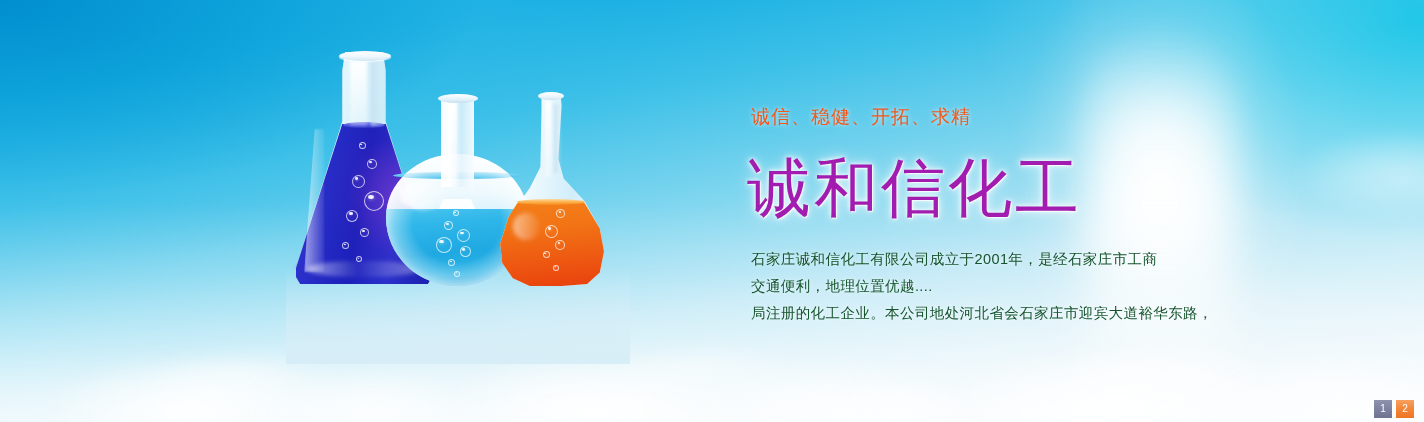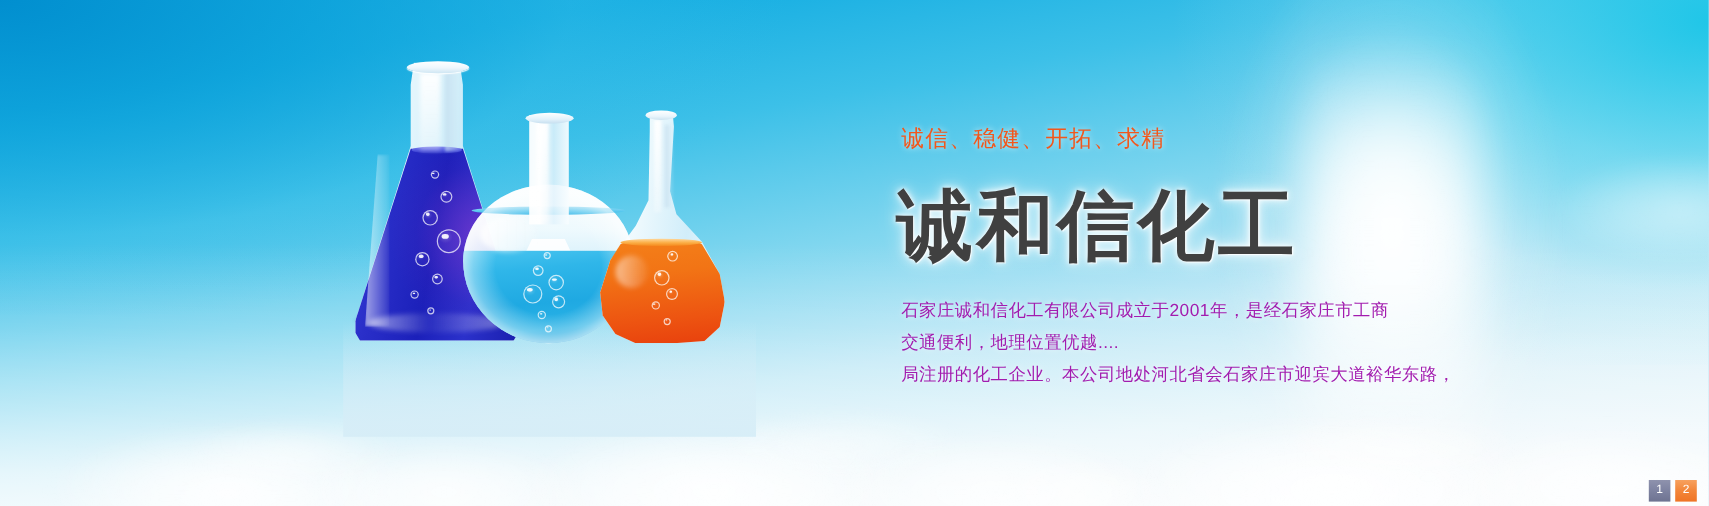--- a/index.html
+++ b/index.html
@@ -421,34 +421,34 @@
     color: #f2571c;
     font-weight: 400;
     text-shadow: 0 0 5px rgba(255,255,255,0.75);
     white-space: nowrap;
   }
   .headline {
     margin: 22px 0 0 -4px;
     font-size: 64px;
     line-height: 72px;
     letter-spacing: 3px;
-    font-weight: 700;
-    color: #404040;
+    font-weight: 400;
+    color: #a21caf;
     text-shadow:
       0 0 4px rgba(255,255,255,0.95),
       0 0 9px rgba(255,255,255,0.85),
       0 0 18px rgba(255,255,255,0.6),
       1px 1px 0 rgba(255,255,255,0.7);
     white-space: nowrap;
   }
   .paragraph {
     margin: 22px 0 0 0;
     font-size: 14.5px;
     line-height: 27px;
-    color: #a21caf;
+    color: #14532d;
     letter-spacing: .4px;
     text-shadow: 0 0 5px rgba(255,255,255,0.85);
   }
   .paragraph span { display: block; white-space: nowrap; }
 
   
   .pagination {
     position: absolute;
     right: 10px;
     bottom: 4px;

